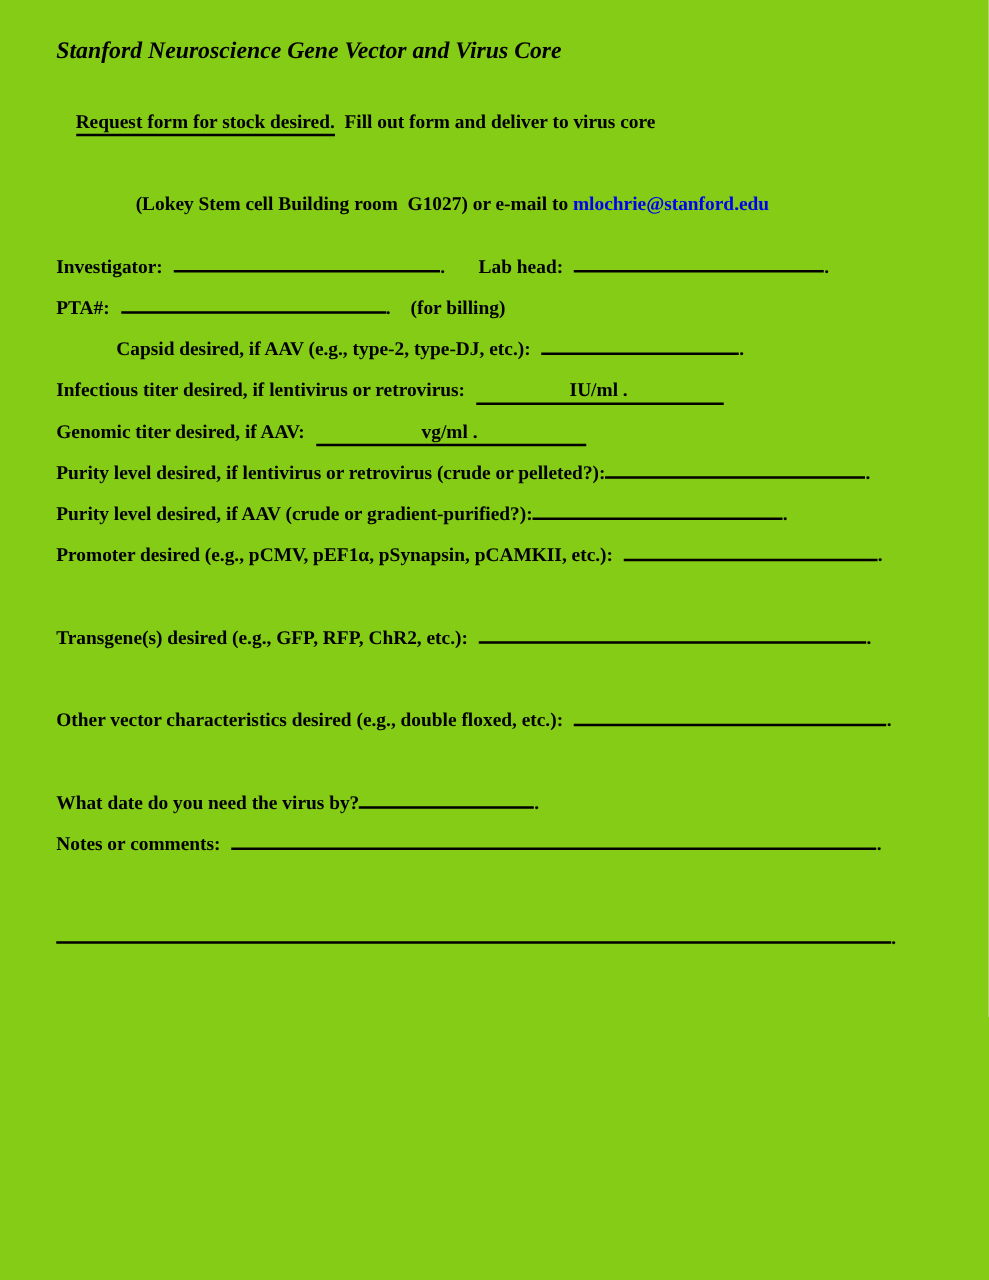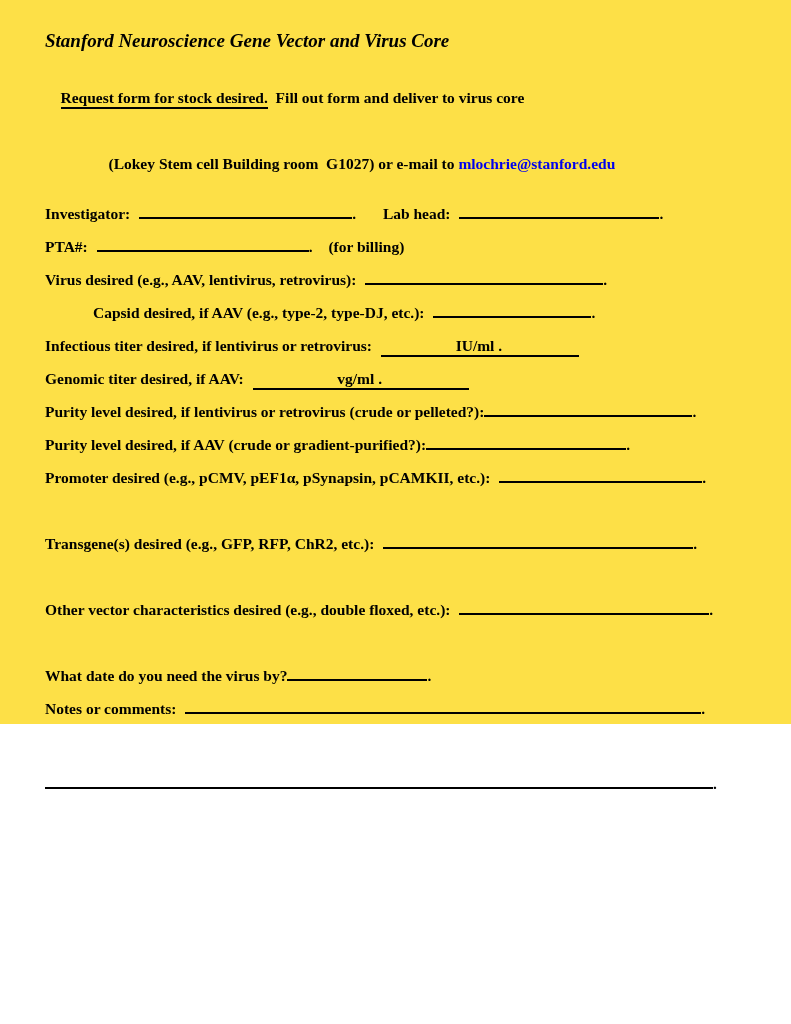--- a/index.html
+++ b/index.html
@@ -1,19 +1,19 @@
 <!DOCTYPE html>
 <html><head>
 <meta charset="utf-8">
 <style>
   * { margin: 0; padding: 0; box-sizing: border-box; }
   html, body { background: #ffffff; }
   body { width: 791px; height: 1024px; overflow: hidden; }
   .page {
-    width: 791px; height: 724px; background: #fde047;
+    width: 791px; height: 1024px; background: #84cc16;
     padding: 30px 40px 0 45px;
     font-family: "Liberation Serif", serif;
     font-weight: bold; color: #000000;
   }
   .title { font-size: 19px; font-style: italic; line-height: 22px; margin-bottom: 13px; white-space: pre-wrap; }
   .hline { font-size: 15.5px; line-height: 22px; white-space: pre-wrap; }
   .indent { padding-left: 48px; }
   .uline { border-bottom: 2px solid #000; padding-bottom: 1px; }
   .email { color: #0000EE; cursor: pointer; text-align: center; }
   .fline { font-size: 15.5px; line-height: 33px; white-space: nowrap; }
@@ -52,24 +52,20 @@
     <span class="labgap">Lab head:</span>
     <span class="blank" style="width:200px"></span><span>.</span>
   </div>
 
   <div class="fline">
     <span>PTA#:</span>
     <span class="blank" style="width:212px"></span><span>.</span>
     <span class="notegap">(for billing)</span>
   </div>
 
-  <div class="fline">
-    <span>Virus desired (e.g., AAV, lentivirus, retrovirus):</span>
-    <span class="blank" style="width:238px"></span><span>.</span>
-  </div>
 
 
   <div class="fline ind">
     <span>Capsid desired, if AAV (e.g., type-2, type-DJ, etc.):</span>
     <span class="blank" style="width:158px"></span><span>.</span>
   </div>
 
   <div class="fline">
     <span>Infectious titer desired, if lentivirus or retrovirus:</span>
     <span class="blank unit" style="width:198px"><span>IU/ml .</span></span>

